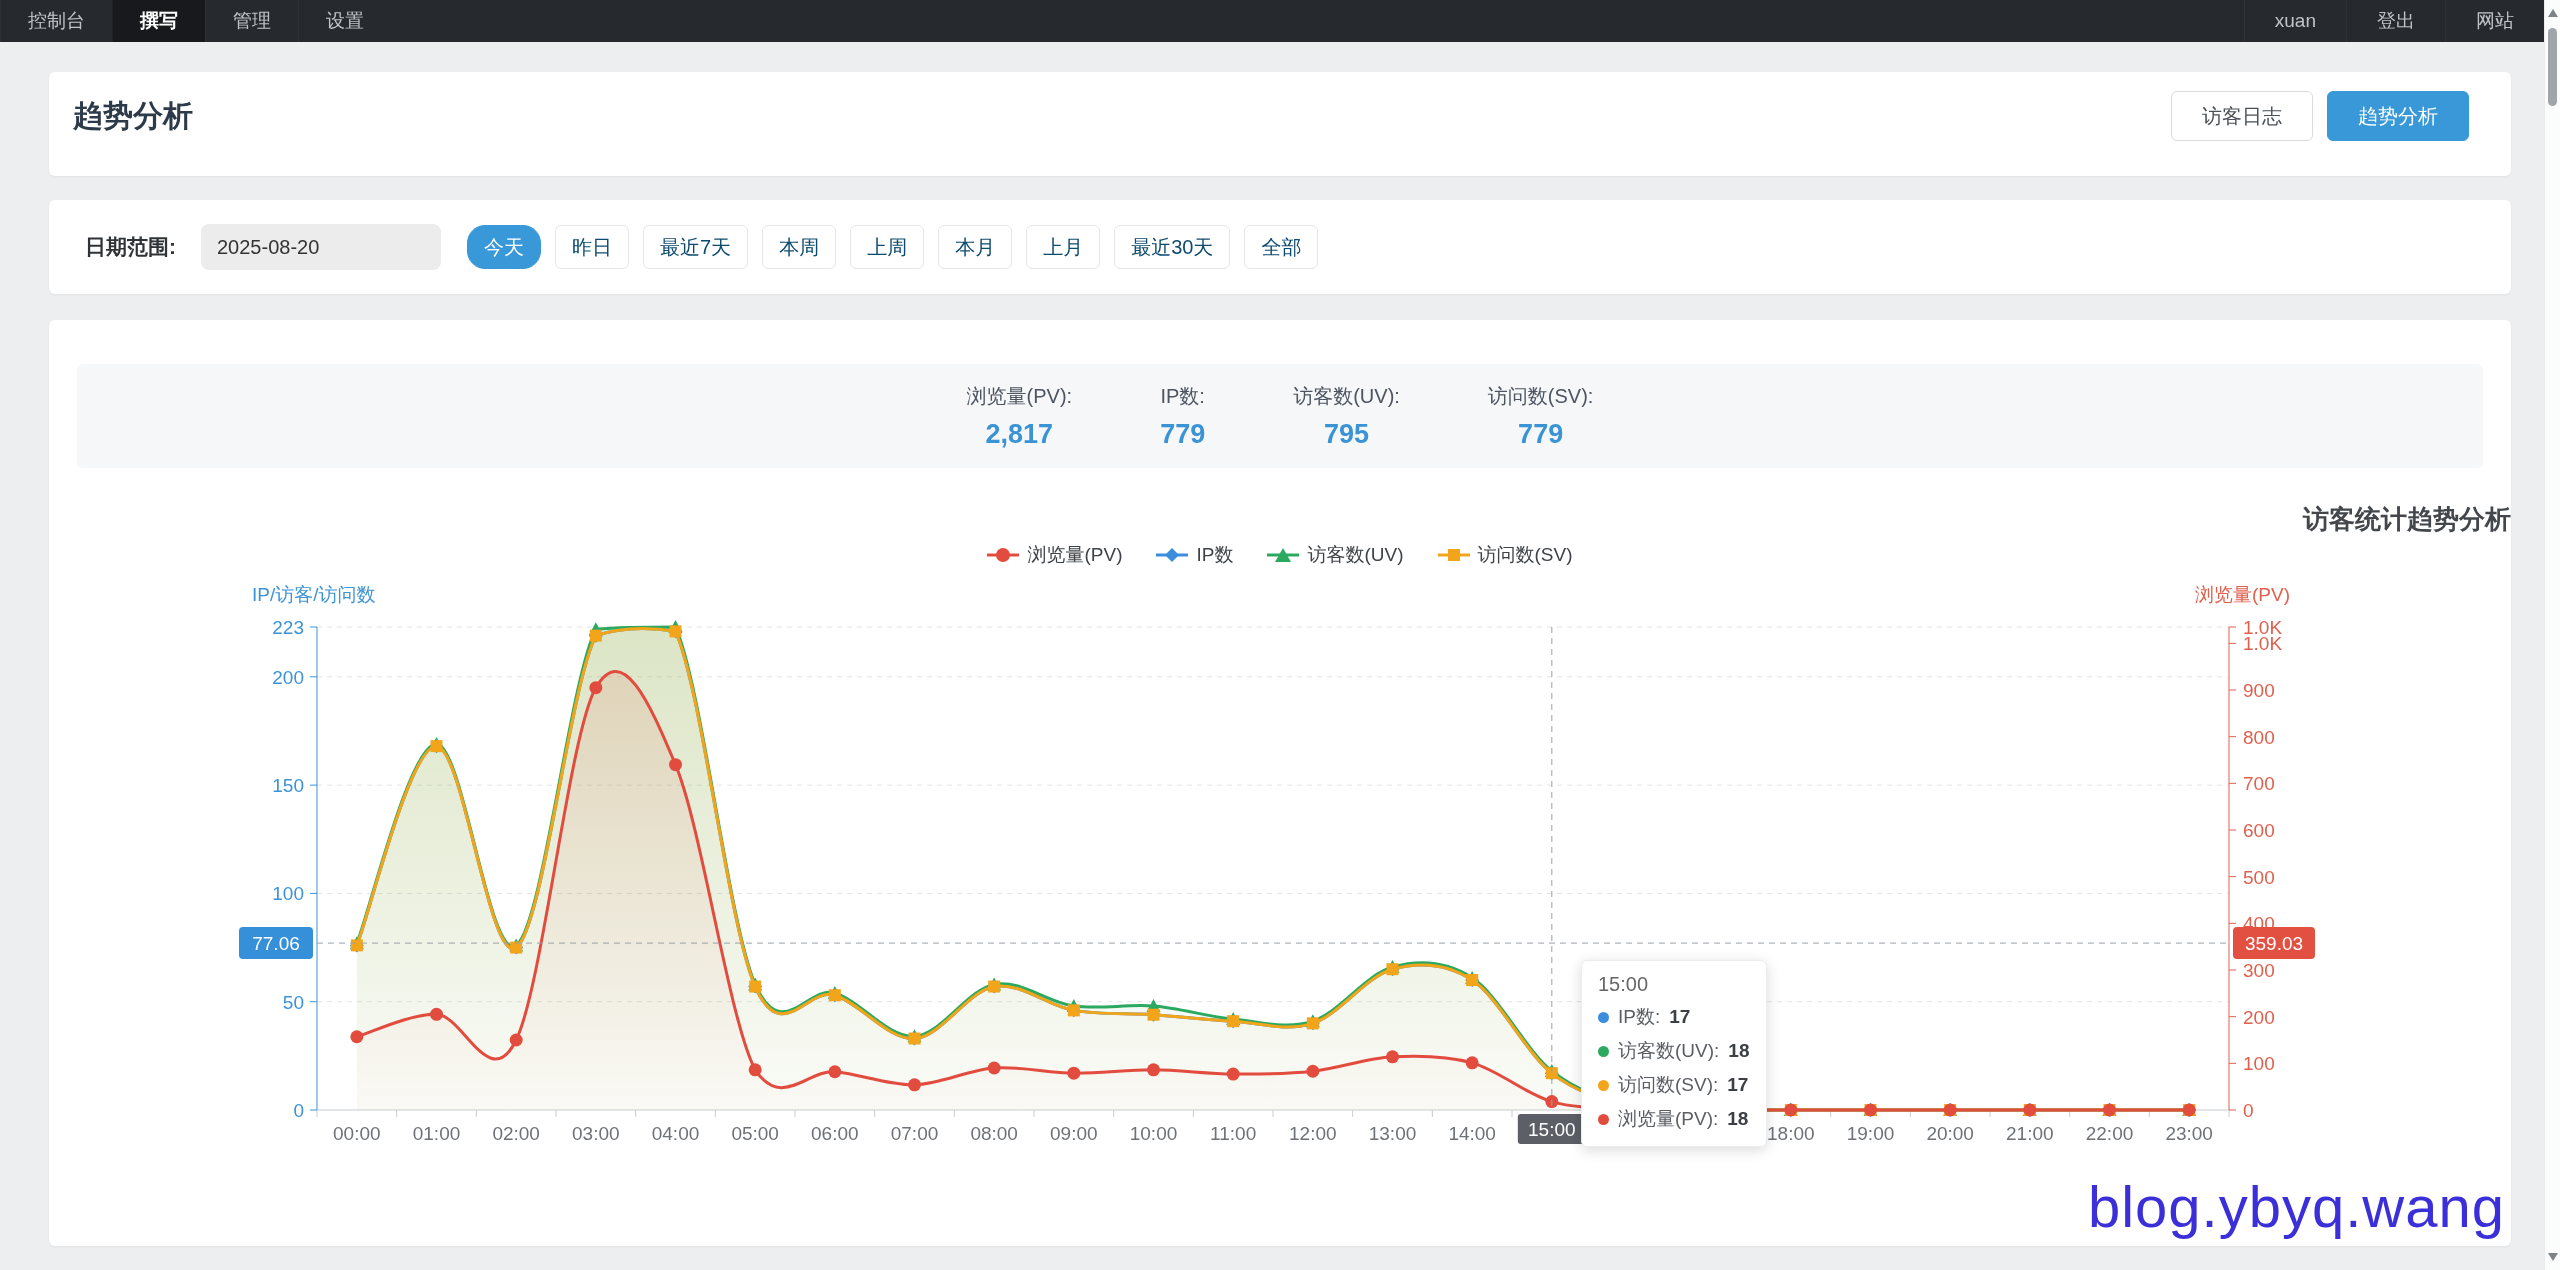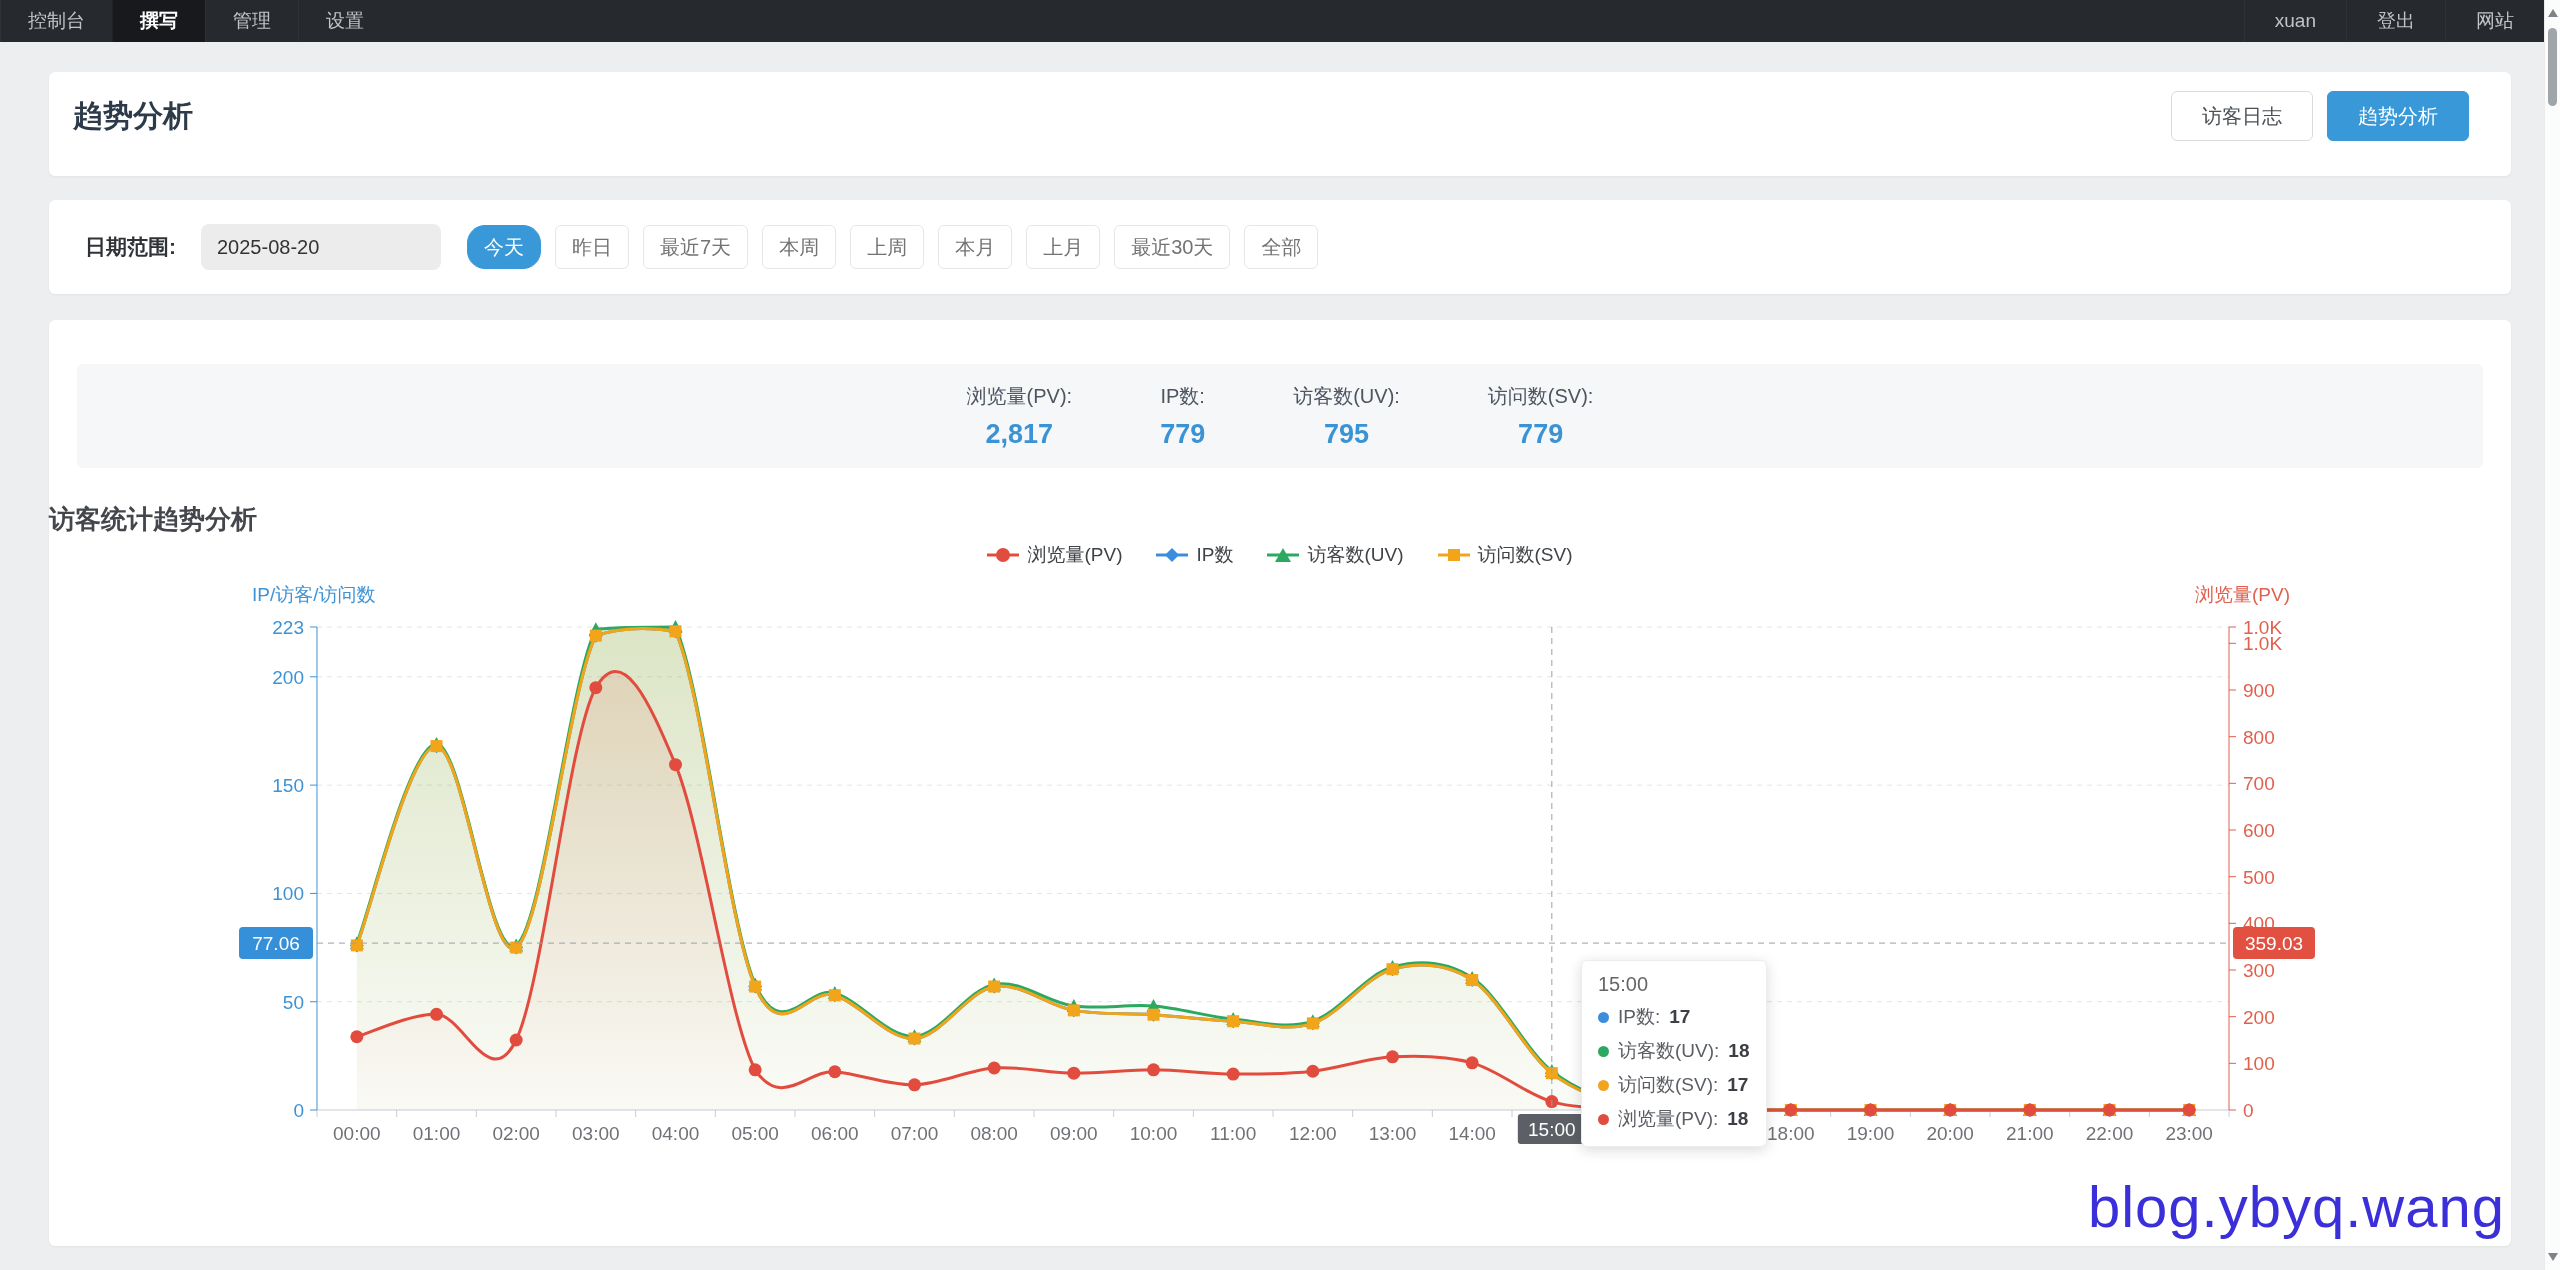--- a/index.html
+++ b/index.html
@@ -29,34 +29,34 @@
   .hbtn.active { background:#3998d8; border-color:#3998d8; color:#fff; }
 
   .filter-card { margin-top:24px; height:94px; display:flex; align-items:center;
     padding:0 36px; }
   .filter-label { font-size:21px; font-weight:bold; color:#2f3337; }
   .date-input { margin-left:25px; width:240px; height:46px; background:#ececec;
     border:none; border-radius:8px; font-size:20px; color:#333; padding:0 16px;
     font-family:inherit; }
   .range-buttons { display:flex; gap:14px; margin-left:26px; }
   .rbtn { height:44px; padding:0 16px; font-size:20px; border-radius:6px;
-    border:1px solid #e4e7e9; background:#fff; color:#737373; cursor:pointer;
+    border:1px solid #e4e7e9; background:#fff; color:#0c4a6e; cursor:pointer;
     font-family:inherit; }
   .rbtn.active { background:#3998d8; border-color:#3998d8; color:#fff;border-radius:18px; }
 
   .main-card { margin-top:26px; height:926px; position:relative; padding-top:44px; }
   .stats-panel { margin:0 28px; height:104px; background:#f6f7f9; border-radius:6px;
     display:flex; align-items:center; justify-content:center; gap:88px; }
   .stat { text-align:center; }
   .stat .lab { font-size:20px; color:#4c5560; }
   .stat .val { font-size:27px; font-weight:bold; color:#3a93d5; margin-top:9px; }
 
   
   .chart { position:relative; height:720px; margin-top:12px; }
-  .chart-title { position:absolute; top:22px; left:0; width:100%; text-align:left;
+  .chart-title { position:absolute; top:22px; left:0; width:100%; text-align:right;
     font-size:26px; font-weight:bold; color:#43474c; }
   .chart-legend { position:absolute; top:62px; left:0; width:100%; display:flex;
     justify-content:center; gap:34px; }
   .legend-item { display:flex; align-items:center; gap:8px; font-size:19px;
     color:#3f4347; cursor:pointer; }
   #plot { position:absolute; left:0; top:0; }
 
   .tooltip { position:absolute; left:1532px; top:480px; width:186px;
     background:#fff; border:1px solid #ebedef; border-radius:6px;
     box-shadow:0 3px 14px rgba(0,0,0,0.15); padding:12px 16px 14px; z-index:5; }

